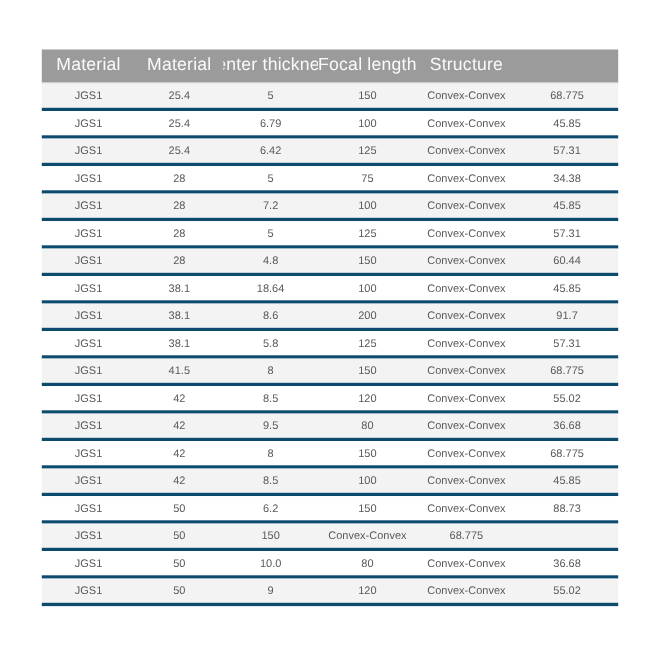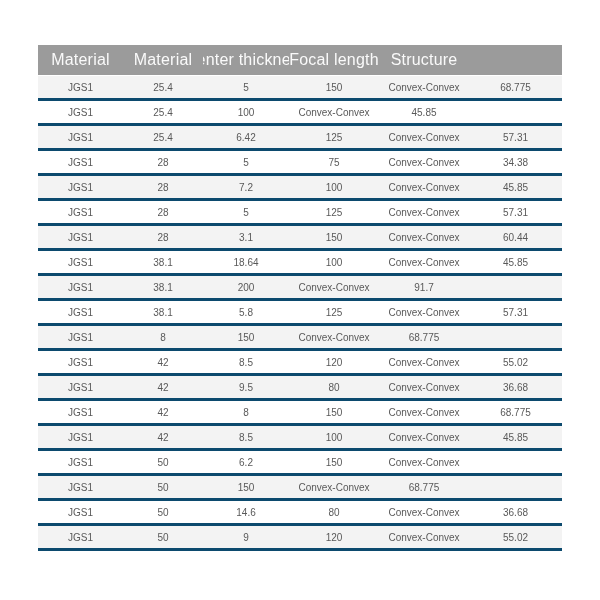--- a/index.html
+++ b/index.html
@@ -76,20 +76,21 @@
     <div class="td">JGS1</div>
     <div class="td">25.4</div>
     <div class="td">5</div>
     <div class="td">150</div>
     <div class="td">Convex-Convex</div>
     <div class="td">68.775</div>
   </div>
         <div class="tr">
     <div class="td">JGS1</div>
     <div class="td">25.4</div>
+    <div class="td">6.79</div>
     <div class="td">100</div>
     <div class="td">Convex-Convex</div>
     <div class="td">45.85</div>
   </div>
         <div class="tr">
     <div class="td">JGS1</div>
     <div class="td">25.4</div>
     <div class="td">6.42</div>
     <div class="td">125</div>
     <div class="td">Convex-Convex</div>
@@ -115,50 +116,52 @@
     <div class="td">JGS1</div>
     <div class="td">28</div>
     <div class="td">5</div>
     <div class="td">125</div>
     <div class="td">Convex-Convex</div>
     <div class="td">57.31</div>
   </div>
         <div class="tr">
     <div class="td">JGS1</div>
     <div class="td">28</div>
-    <div class="td">3.1</div>
+    <div class="td">4.8</div>
     <div class="td">150</div>
     <div class="td">Convex-Convex</div>
     <div class="td">60.44</div>
   </div>
         <div class="tr">
     <div class="td">JGS1</div>
     <div class="td">38.1</div>
     <div class="td">18.64</div>
     <div class="td">100</div>
     <div class="td">Convex-Convex</div>
     <div class="td">45.85</div>
   </div>
         <div class="tr">
     <div class="td">JGS1</div>
     <div class="td">38.1</div>
+    <div class="td">8.6</div>
     <div class="td">200</div>
     <div class="td">Convex-Convex</div>
     <div class="td">91.7</div>
   </div>
         <div class="tr">
     <div class="td">JGS1</div>
     <div class="td">38.1</div>
     <div class="td">5.8</div>
     <div class="td">125</div>
     <div class="td">Convex-Convex</div>
     <div class="td">57.31</div>
   </div>
         <div class="tr">
     <div class="td">JGS1</div>
+    <div class="td">41.5</div>
     <div class="td">8</div>
     <div class="td">150</div>
     <div class="td">Convex-Convex</div>
     <div class="td">68.775</div>
   </div>
         <div class="tr">
     <div class="td">JGS1</div>
     <div class="td">42</div>
     <div class="td">8.5</div>
     <div class="td">120</div>
@@ -188,32 +191,33 @@
     <div class="td">100</div>
     <div class="td">Convex-Convex</div>
     <div class="td">45.85</div>
   </div>
         <div class="tr">
     <div class="td">JGS1</div>
     <div class="td">50</div>
     <div class="td">6.2</div>
     <div class="td">150</div>
     <div class="td">Convex-Convex</div>
-  </div>
-        <div class="tr">
-    <div class="td">JGS1</div>
-    <div class="td">50</div>
-    <div class="td">150</div>
-    <div class="td">Convex-Convex</div>
-    <div class="td">68.775</div>
-  </div>
-        <div class="tr">
-    <div class="td">JGS1</div>
-    <div class="td">50</div>
-    <div class="td">14.6</div>
+    <div class="td">88.73</div>
+  </div>
+        <div class="tr">
+    <div class="td">JGS1</div>
+    <div class="td">50</div>
+    <div class="td">150</div>
+    <div class="td">Convex-Convex</div>
+    <div class="td">68.775</div>
+  </div>
+        <div class="tr">
+    <div class="td">JGS1</div>
+    <div class="td">50</div>
+    <div class="td">10.0</div>
     <div class="td">80</div>
     <div class="td">Convex-Convex</div>
     <div class="td">36.68</div>
   </div>
         <div class="tr">
     <div class="td">JGS1</div>
     <div class="td">50</div>
     <div class="td">9</div>
     <div class="td">120</div>
     <div class="td">Convex-Convex</div>

